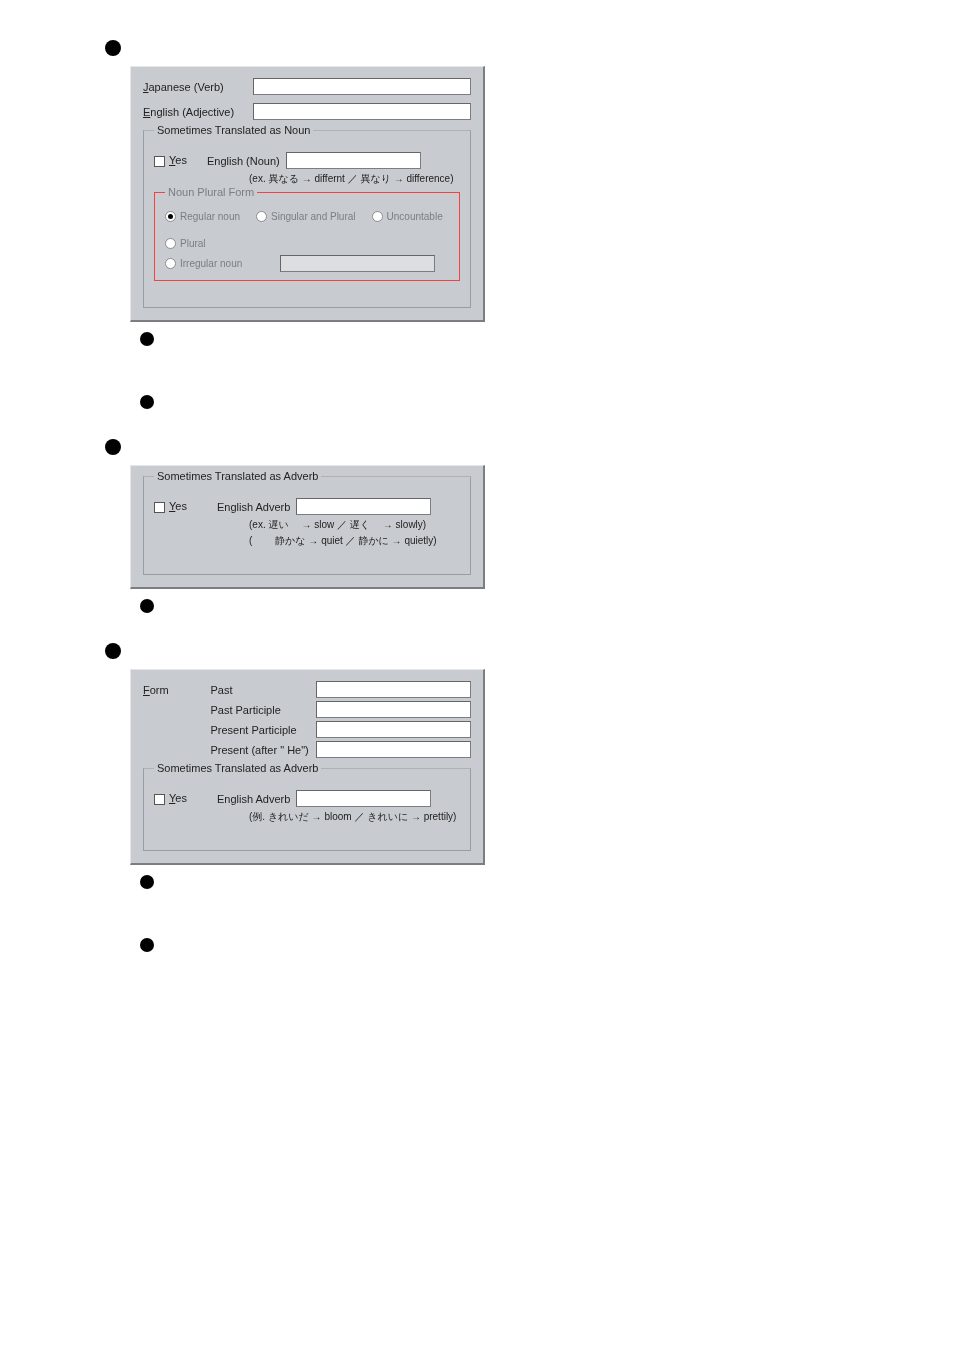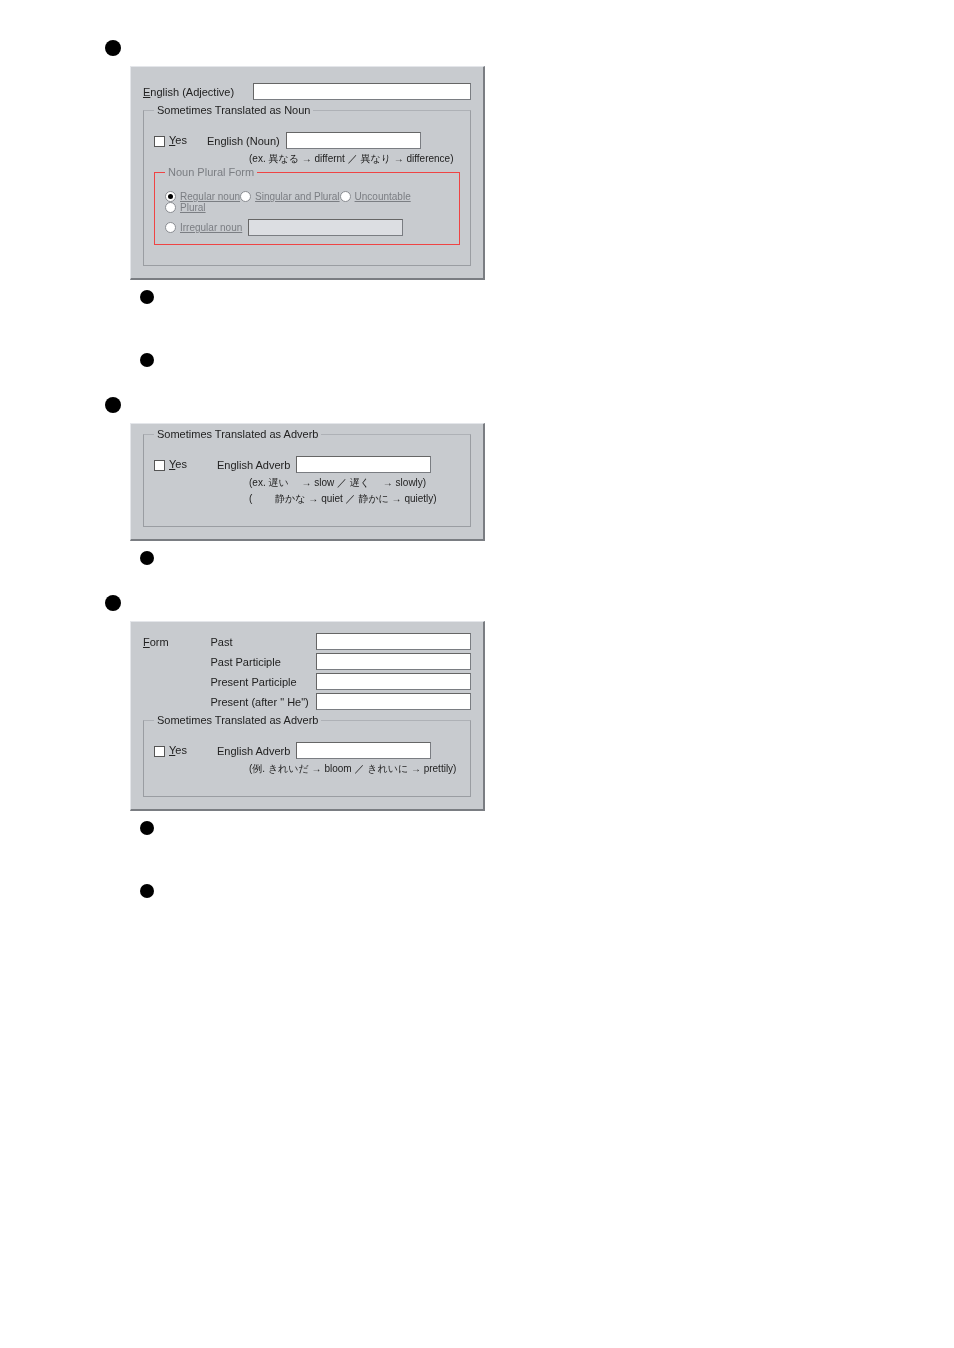--- a/index.html
+++ b/index.html
@@ -67,21 +67,21 @@
   .dd-text { flex: 1; padding: 1px 3px; }
   .dd-btn {
     width: 16px; background: #c8cbcf;
     border-left: 1px solid #9a9da2;
     display: flex; align-items: center; justify-content: center;
   }
   .dd-btn svg { width: 8px; height: 6px; }
   .group {
     border: 1px solid #9a9da2;
     border-top-color: #aeb1b6;
-    margin-top: 10px; padding: 6px 10px 20px 10px;
+    margin-top: 10px; padding: 6px 10px 26px 10px;
     position: relative;
   }
   .group-title {
     position: relative; top: -13px; background: #c8cbcf;
     display: inline-block; padding: 0 3px; margin-bottom: -6px;
   }
   .chk {
     display: inline-block; width: 11px; height: 11px;
     border: 1px solid #555; background: #fff; margin-right: 4px;
     vertical-align: middle;
@@ -97,35 +97,39 @@
   }
   .disabled { color: #7b7e83; }
   .disabled .radio { border-color: #8a8d92; }
   .disabled .ipt { background: #dcdee2; }
   .ex { margin-left: 95px; font-size: 10px; margin-top: 2px; }
   .inner { border: 1px solid #ef4444; padding: 6px 10px 8px 10px; position: relative; margin-top:6px; }
   .inner-title {
     position: relative; top: -13px; background: #c8cbcf;
     display: inline-block; padding: 0 3px; margin-bottom: -8px;
   }
-  .radiorow { display:flex; gap:0; align-items:center; flex-wrap:wrap; font-size:10px;text-decoration:underline; }
+  .radiorow { display:flex; gap:16px; align-items:center; flex-wrap:wrap; font-size:10px; }
   .radiorow > span { display:flex; align-items:center; }
   .formrow { display:flex; align-items:center; margin:3px 0; }
   .formrow .flbl { width:48px; }
   .formrow .sublbl { width:130px;padding-left:21px; }
 </style>
 </head>
 <body>
 
 <div class="section">
   <div class="heading">
       <span class="bullet"></span>
       <span></span>
     </div>
   <div class="panel">
+    <div class="row">
+      <span class="lbl"><span class="underl">J</span><span>apanese (Verb)</span></span>
+      <span class="ipt"></span>
+    </div>
     <div class="row" style="margin-top:8px;">
       <span class="lbl"><span class="underl">E</span><span>nglish (Adjective)</span></span>
       <span class="ipt"></span>
     </div>
     <div class="group">
       <span class="group-title">Sometimes Translated as Noun</span>
       <div class="row">
         <span><span class="chk"></span><span class="underl">Y</span><span>es</span></span>
         <span style="width:20px;"></span>
         <span>English (Noun)</span>

